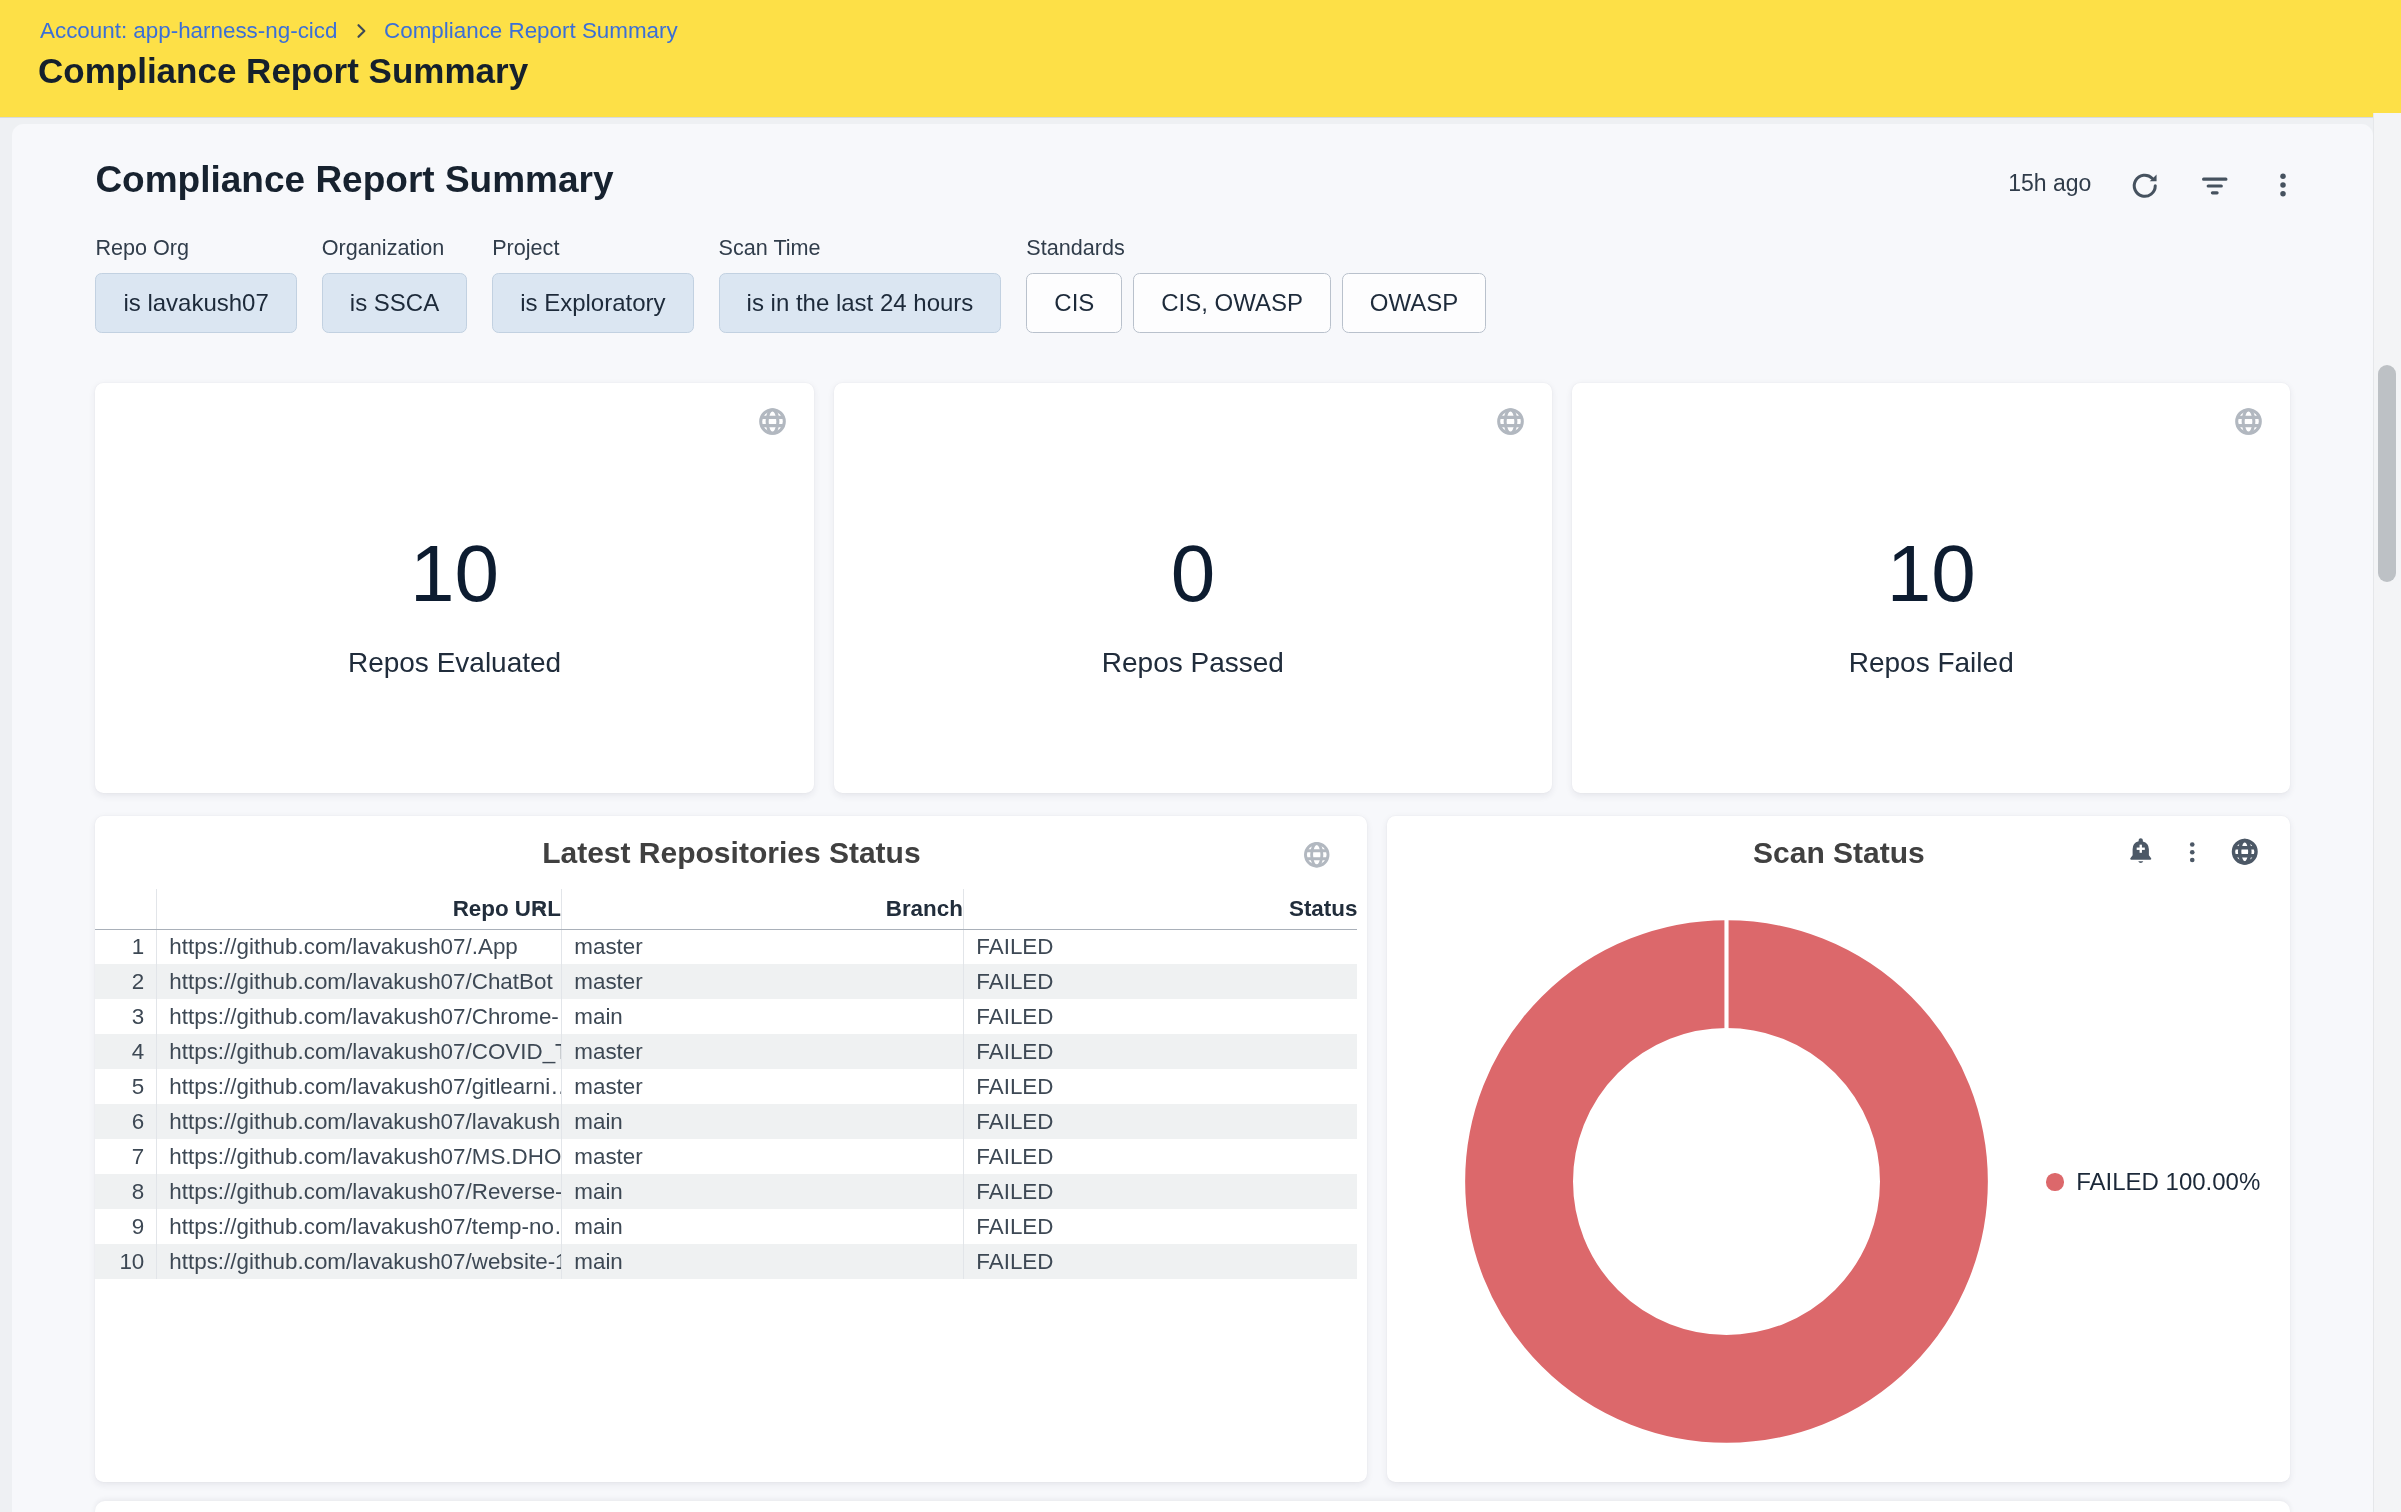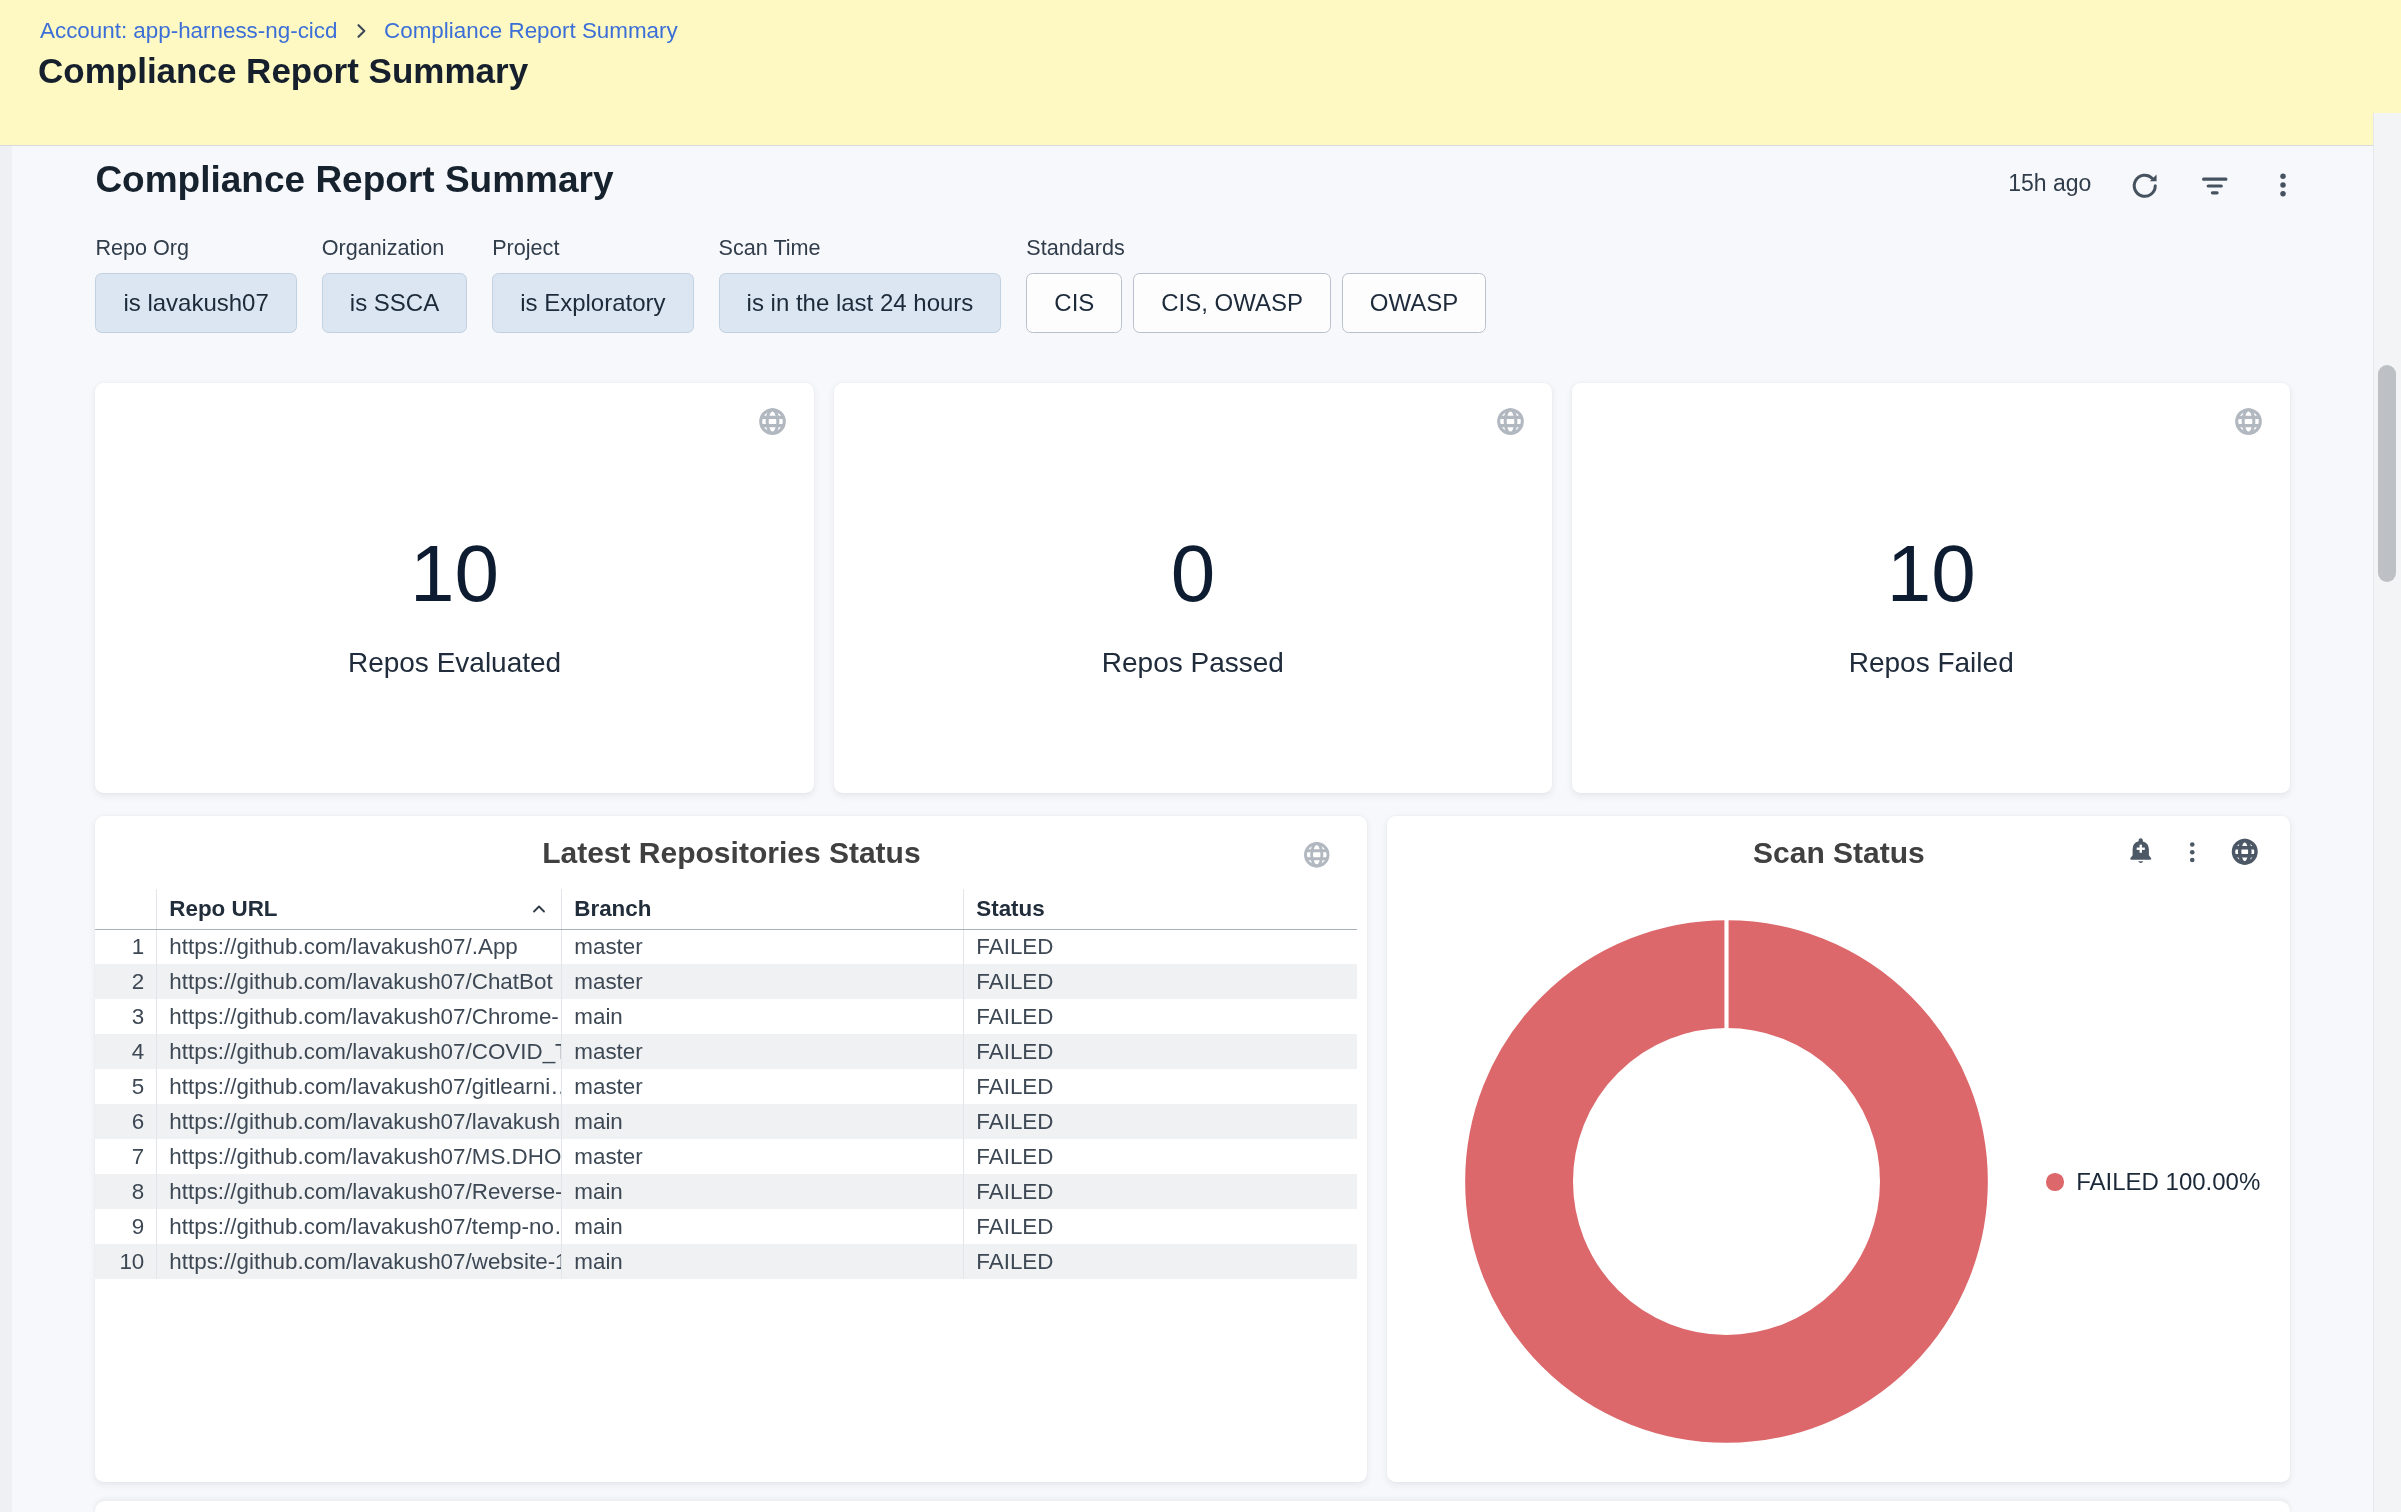--- a/index.html
+++ b/index.html
@@ -6,21 +6,21 @@
     --link-blue:#3b6fd7; --chip-bg:#dbe6f2; --chip-border:#c2d1e1;
     --standards-border:#b9c1cc; --donut-red:#dc686b; --icon-gray:#b2b8c0;
     --icon-slate:#4c5866; --stripe:#eff1f2; --header-rule:#a9b0b9;
     --text-dark:#1d2a3a; --page-bg:#f7f8fb; --tile-number:#0d1c30;
   }
   *{box-sizing:border-box;margin:0;padding:0}
   html,body{width:2401px;height:1512px;overflow:hidden}
   body{background:#eef0f3;font-family:"Liberation Sans",sans-serif;position:relative}
 
   
-  .top{position:absolute;left:0;top:0;width:2401px;height:146px;background:#fef9c3;
+  .top{position:absolute;left:0;top:0;width:2401px;height:118px;background:#fde047;
        border-bottom:1.7px solid #d7dade;z-index:6}
   .crumbs{position:absolute;left:40px;top:18px;display:flex;align-items:center;gap:13.3px;
           font-size:22.4px;color:var(--link-blue)}
   .crumbs a{color:var(--link-blue);text-decoration:none;cursor:pointer}
   .crumb-sep{width:20px;height:20px;color:#3e4a57}
   .page-title{position:absolute;left:38px;top:51px;font-size:35px;font-weight:700;color:#15202c}
 
   
   .canvas{position:absolute;left:12.4px;top:124px;width:2361px;height:1388px;
           background:var(--page-bg);border-radius:11.6px 11.6px 0 0}
@@ -57,21 +57,21 @@
   .table-panel{width:1272px;flex:none}
   .scan-panel{flex:1}
   .panel-title{position:absolute;left:0;top:20px;width:100%;text-align:center;
                font-size:30px;font-weight:700;color:#404040}
   .panel-globe{position:absolute;top:23px;right:35px;color:var(--icon-gray)}
   .scan-icons{position:absolute;top:20px;right:30px;display:flex;align-items:center;gap:23px;
               color:var(--icon-slate)}
 
   
   .lr-table{position:absolute;left:0;top:73px;width:1262px;border-collapse:collapse;table-layout:fixed}
-  .lr-table th{height:40px;font-size:22.4px;font-weight:700;color:#212d3b;text-align:left;
+  .lr-table th{height:40px;font-size:22.4px;font-weight:700;color:#212d3b;text-align:right;
                padding-left:12.4px;border-bottom:1.7px solid var(--header-rule);position:relative}
   .lr-table th.sortable{cursor:pointer}
   .sort-caret{position:absolute;right:11.6px;top:10px;color:#303b47}
   .lr-table td{height:35px;font-size:22.4px;color:#3d4854;padding-left:12.4px;white-space:nowrap;
                overflow:hidden}
   .lr-table td+td,.lr-table th+th{border-left:0.8px solid #e2e5e9}
   .lr-table td.rownum{text-align:right;padding-right:11.6px;padding-left:0}
   .lr-table tbody tr:nth-child(even){background:var(--stripe)}
 
   

